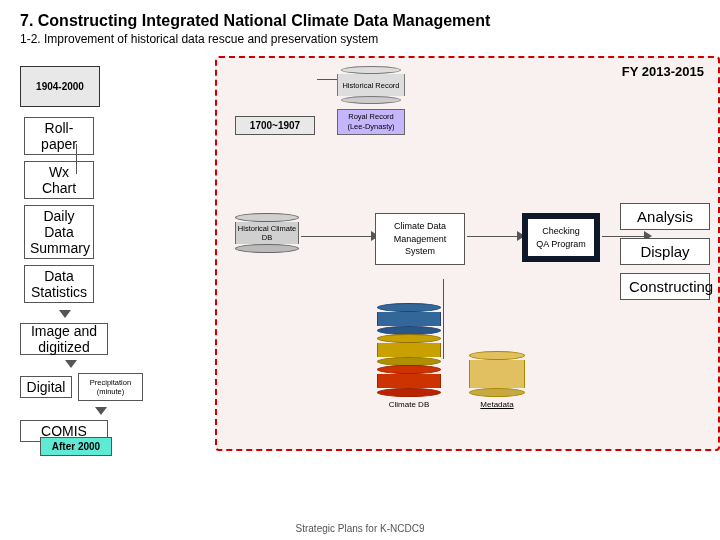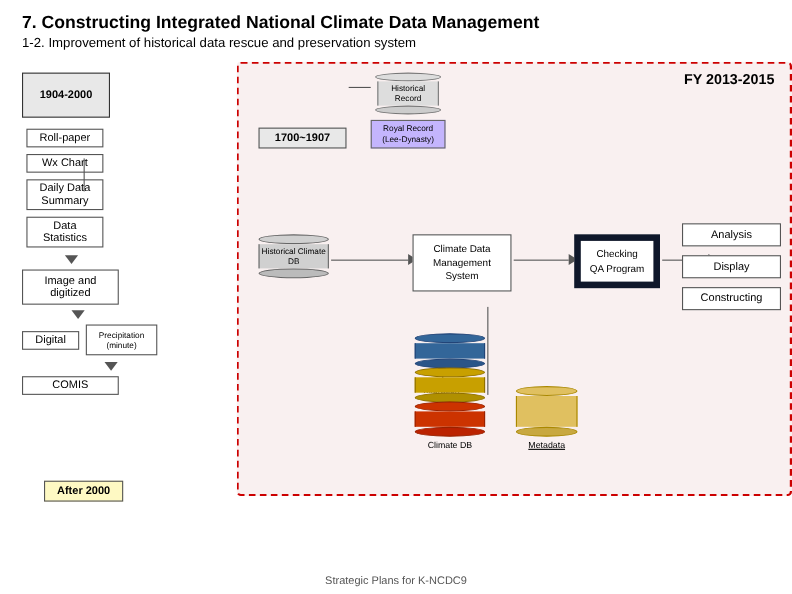--- a/index.html
+++ b/index.html
@@ -55,21 +55,21 @@
     }
     .left-items {
       display: flex;
       flex-direction: column;
       gap: 6px;
       margin-left: 4px;
     }
     .left-item-box {
       border: 1px solid #555;
       background: #fff;
-      font-size: 10px;
+      font-size: 14px;
       padding: 2px 5px;
       text-align: center;
       width: 70px;
     }
     .arrow-down {
       width: 0;
       height: 0;
       border-left: 6px solid transparent;
       border-right: 6px solid transparent;
       border-top: 8px solid #555;
@@ -134,21 +134,21 @@
       text-align: center;
       padding: 6px 8px;
       width: 78px;
       line-height: 1.4;
     }
 
     
     .right-btn {
       border: 1px solid #555;
       background: #fff;
-      font-size: 10px;
+      font-size: 15px;
       text-align: center;
       padding: 4px 8px;
       width: 90px;
     }
 
     
     .footer {
       position: absolute;
       bottom: 6px;
       left: 0;
@@ -156,21 +156,21 @@
       display: flex;
       justify-content: center;
       padding: 0 20px;
       font-size: 10px;
       color: #555;
     }
 
     
     .after-box {
       border: 1px solid #555;
-      background: #fef9c3;
+      background: #5eead4;
       font-size: 10px;
       font-weight: bold;
       padding: 3px 8px;
       text-align: center;
       width: 72px;
     }
   </style>
 </head>
 <body>
 
@@ -217,21 +217,21 @@
       <div class="fy-label">FY  2013-2015</div>
 
       <div style="position:absolute; top:14px; left:18px;margin-top:44px;">
         <div class="year-box">1700~1907</div>
       </div>
 
       <div style="position:absolute; top:8px; left:120px; display:flex; flex-direction:column; align-items:center;">
 
         <div style="display:flex;flex-direction:column;align-items:center; margin-bottom:2px;">
           <div style="width:60px;height:8px;background:#ddd;border-radius:50%;border:1px solid #777;"></div>
-          <div style="width:56px;height:22px;background:#ddd;border-left:1px solid #777;border-right:1px solid #777;display:flex;align-items:center;justify-content:center;font-size:7.5px;text-align:center;line-height:1.2;">Historical Record</div>
+          <div style="width:68px;height:22px;background:#ddd;border-left:1px solid #777;border-right:1px solid #777;display:flex;align-items:center;justify-content:center;font-size:7.5px;text-align:center;line-height:1.2;">Historical Record</div>
           <div style="width:60px;height:8px;background:#ccc;border-radius:50%;border:1px solid #777;"></div>
         </div>
 
         <div style="border:1px solid #666;background:#c4b5fd;font-size:7.5px;text-align:center;padding:2px 3px;width:68px;margin-top:3px;line-height:1.3;">Royal Record (Lee-Dynasty)</div>
       </div>
 
       <div style="position:absolute;top:21px;left:100px;width:20px;height:1px;background:#555;"></div>
 
       <div style="position:absolute; top:155px; left:18px; display:flex; flex-direction:column; align-items:center;">
         <div style="width:64px;height:9px;background:#d0d0d0;border-radius:50%;border:1px solid #666;"></div>

